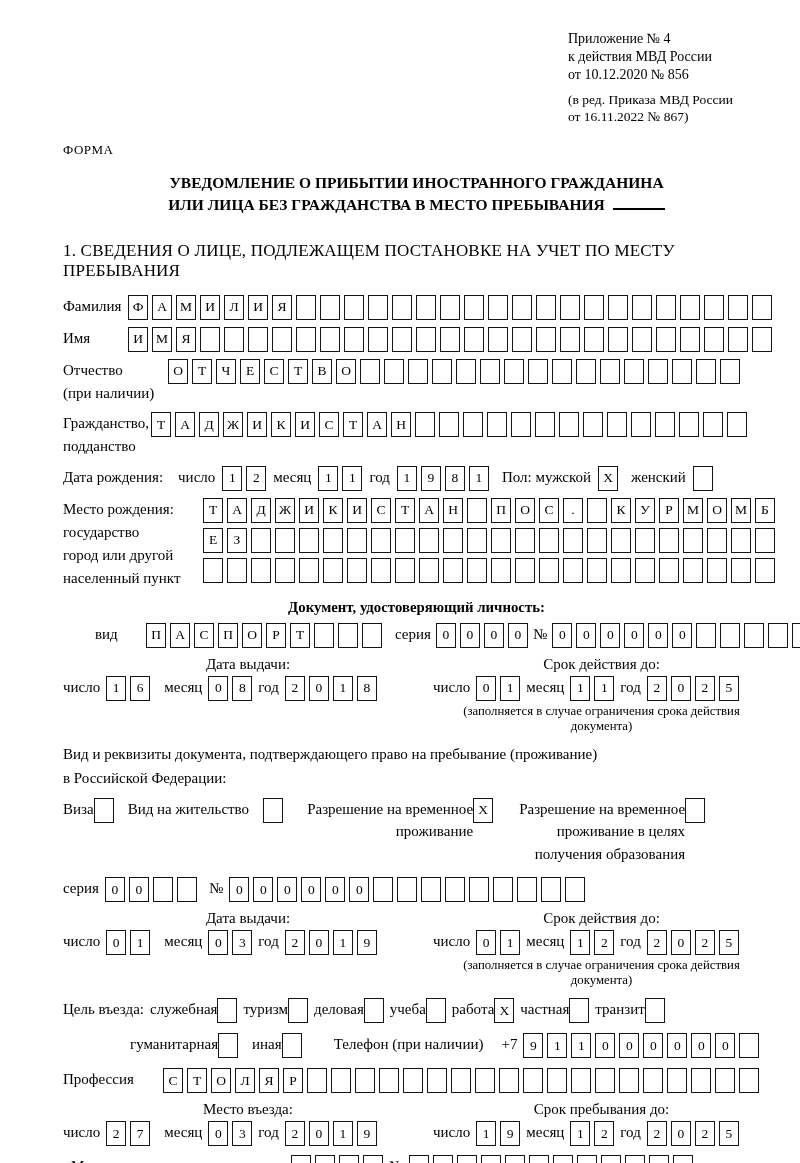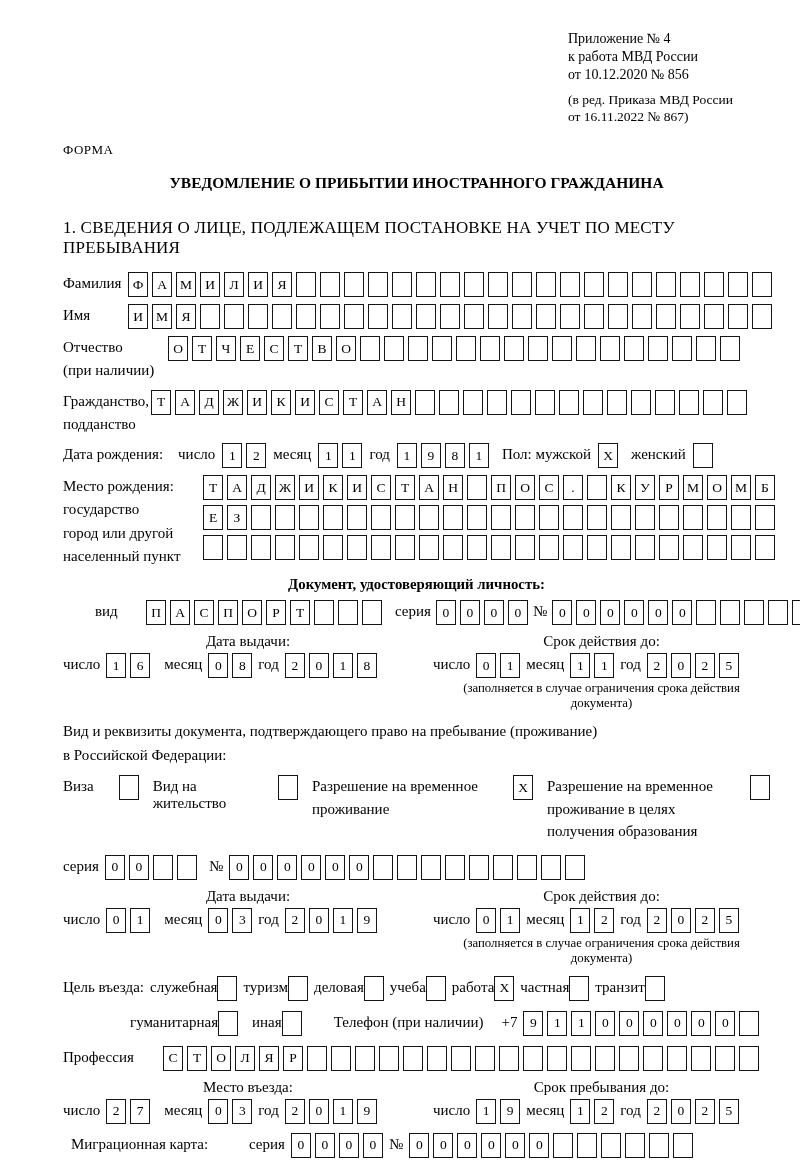--- a/index.html
+++ b/index.html
@@ -33,50 +33,51 @@
   .daterow{display:flex;margin-top:8px;}
   .half-l{flex:0 0 370px;}
   .half-r{flex:1;}
   .datehdr{text-align:center;margin-bottom:3px;}
   .dateline{display:flex;align-items:flex-start;gap:6px;}
   .dateline .lbl{padding-top:3px;}
   .note{font-size:12.8px;text-align:center;margin-top:3px;}
 
   
   .resrow{display:flex;align-items:flex-start;margin-top:8px;gap:14px;}
-  .chk-item{display:flex;align-items:flex-start;gap:25px;}
+  .chk-item{display:flex;align-items:flex-start;gap:0;}
   .chk-lbl{padding-top:3px;}
-  .chk-center{text-align:left;line-height:1.5;}
+  .chk-center{text-align:right;line-height:1.5;}
   .wrap170{width:176px;} .wrap176{width:178px;}
 
   
   .purpose{display:flex;align-items:flex-start;gap:6px;flex-wrap:nowrap;}
   .purpose .pair{display:flex;gap:0;align-items:flex-start;}
   .indent67{margin-left:67px;}
   .phone-lbl{margin-left:26px;}
   .mt10{margin-top:10px;}
   .ml12{margin-left:12px;} .ml8{margin-left:8px;} .ml6{margin-left:6px;}
 </style>
 </head>
 <body>
 
 <div class="page">
 
   <div class="annex">
     <div>Приложение № 4</div>
-    <div>к работа МВД России</div>
+    <div>к действия МВД России</div>
     <div>от 10.12.2020 № 856</div>
     <div class="small gap">(в ред. Приказа МВД России</div>
     <div class="small">от 16.11.2022 № 867)</div>
   </div>
 
   <div class="forma">ФОРМА</div>
 
   <div class="title">
     <div>УВЕДОМЛЕНИЕ О ПРИБЫТИИ ИНОСТРАННОГО ГРАЖДАНИНА</div>
+    <div><span>ИЛИ ЛИЦА БЕЗ ГРАЖДАНСТВА В МЕСТО ПРЕБЫВАНИЯ</span><span class="title-underline"></span></div>
   </div>
 
   <div class="section1">1. СВЕДЕНИЯ О ЛИЦЕ, ПОДЛЕЖАЩЕМ ПОСТАНОВКЕ НА УЧЕТ ПО МЕСТУ ПРЕБЫВАНИЯ</div>
 
   <div class="row" style="margin-top:14px;">
     <span class="lbl w65">Фамилия</span>
     <span class="boxes">
         <span class="box">Ф</span>
         <span class="box">А</span>
         <span class="box">М</span>

